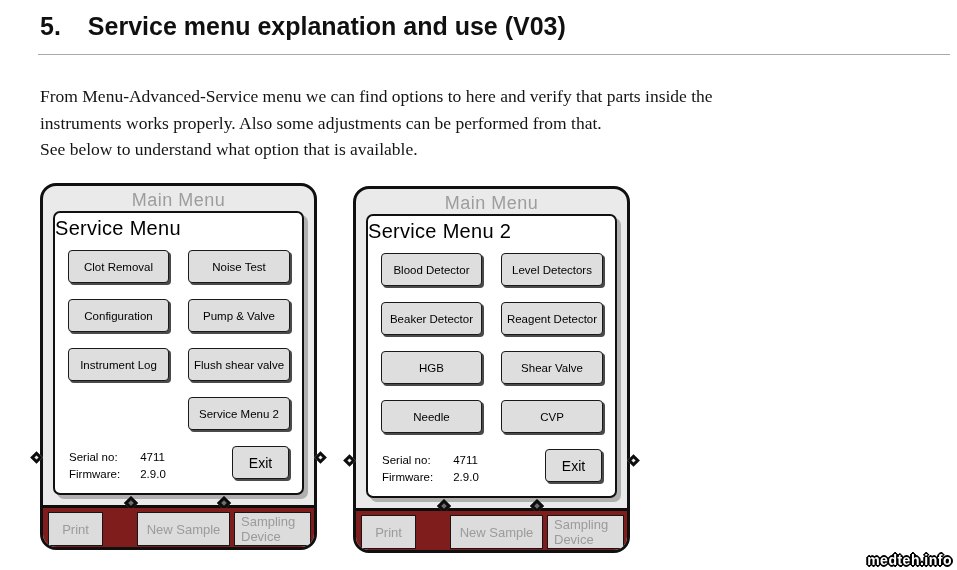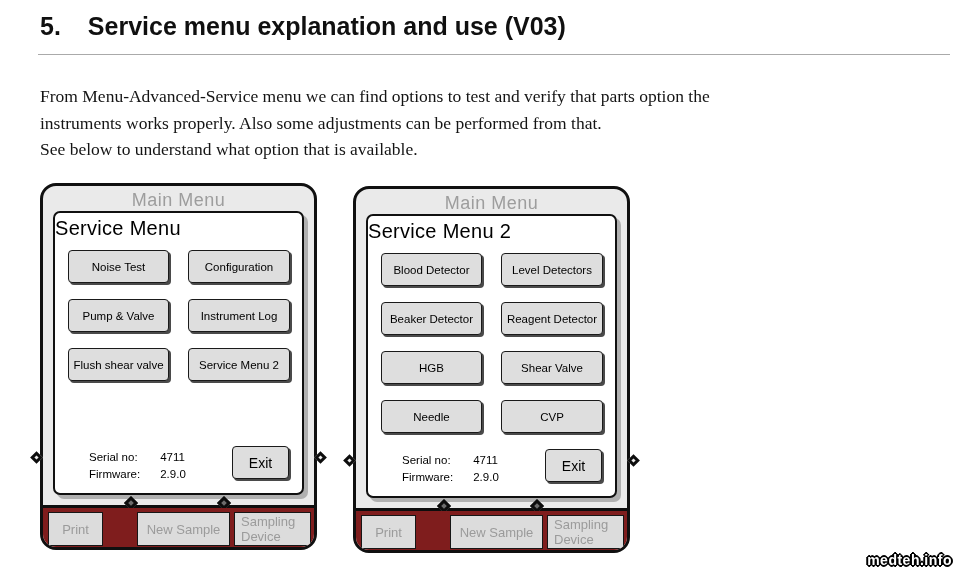--- a/index.html
+++ b/index.html
@@ -30,21 +30,21 @@
   .panel-title { position: absolute; top: 4px; left: 0; right: 0; text-align: left;
                  font-size: 20px; color: #000; letter-spacing: 0.3px; }
   .btn-grid { position: absolute; top: 37px; left: 13px; right: 12px; display: grid;
               grid-template-columns: 101px 102px; justify-content: space-between; row-gap: 16px; }
   .menu-btn { height: 33px; background: #dedede; border: 1px solid #1a1a1a; border-radius: 4px;
               box-shadow: 2px 2px 0 #4a4a4a; font-family: "Liberation Sans", sans-serif;
               font-size: 11.5px; color: #000; display: flex; align-items: center;
               justify-content: center; padding: 0 2px; cursor: default; }
   .c2 { grid-column: 2; }
   .serial-block { position: absolute; left: 14px; bottom: 10px; font-size: 11.5px;
-                  color: #000; line-height: 17px; margin-left: 20px; }
+                  color: #000; line-height: 17px; }
   .serial-block .lbl { display: inline-block; width: 68px; }
   .exit-btn { position: absolute; right: 13px; bottom: 14px; width: 57px; height: 33px;
               background: #dedede; border: 1px solid #1a1a1a; border-radius: 4px;
               box-shadow: 2px 2px 0 #4a4a4a; font-family: "Liberation Sans", sans-serif;
               font-size: 14px; color: #000; }
 
   .bottombar { position: absolute; left: 0; right: 0; bottom: 0; height: 42px;
                background: #7f1d1d; border-top: 3px solid #0d0d0d; }
   .bar-btn { position: absolute; top: 4px; height: 34px; background: #dcdcdc;
              border: 1px solid #161616; color: #9b9b9b;
@@ -74,31 +74,32 @@
 
 <div class="page">
 
   <div class="heading">
     <span>5.</span>
     <span>Service menu explanation and use (V03)</span>
   </div>
   <div class="heading-rule"></div>
 
   <div class="body-text">
-    <div>From Menu-Advanced-Service menu we can find options to test and verify that parts option the</div>
+    <div>From Menu-Advanced-Service menu we can find options to here and verify that parts inside the</div>
     <div>instruments works properly. Also some adjustments can be performed from that.</div>
     <div>See below to understand what option that is available.</div>
   </div>
 
   <div class="device" id="device-0">
     <div class="frame">
       <div class="main-menu-header">Main Menu</div>
       <div class="panel">
         <div class="panel-title">Service Menu</div>
         <div class="btn-grid">
+          <div class="menu-btn">Clot Removal</div>
           <div class="menu-btn">Noise Test</div>
           <div class="menu-btn">Configuration</div>
           <div class="menu-btn">Pump &amp; Valve</div>
           <div class="menu-btn">Instrument Log</div>
           <div class="menu-btn">Flush shear valve</div>
           <div class="menu-btn c2">Service Menu 2</div>
         </div>
         <div class="serial-block">
           <div>
             <span class="lbl">Serial no:</span>

